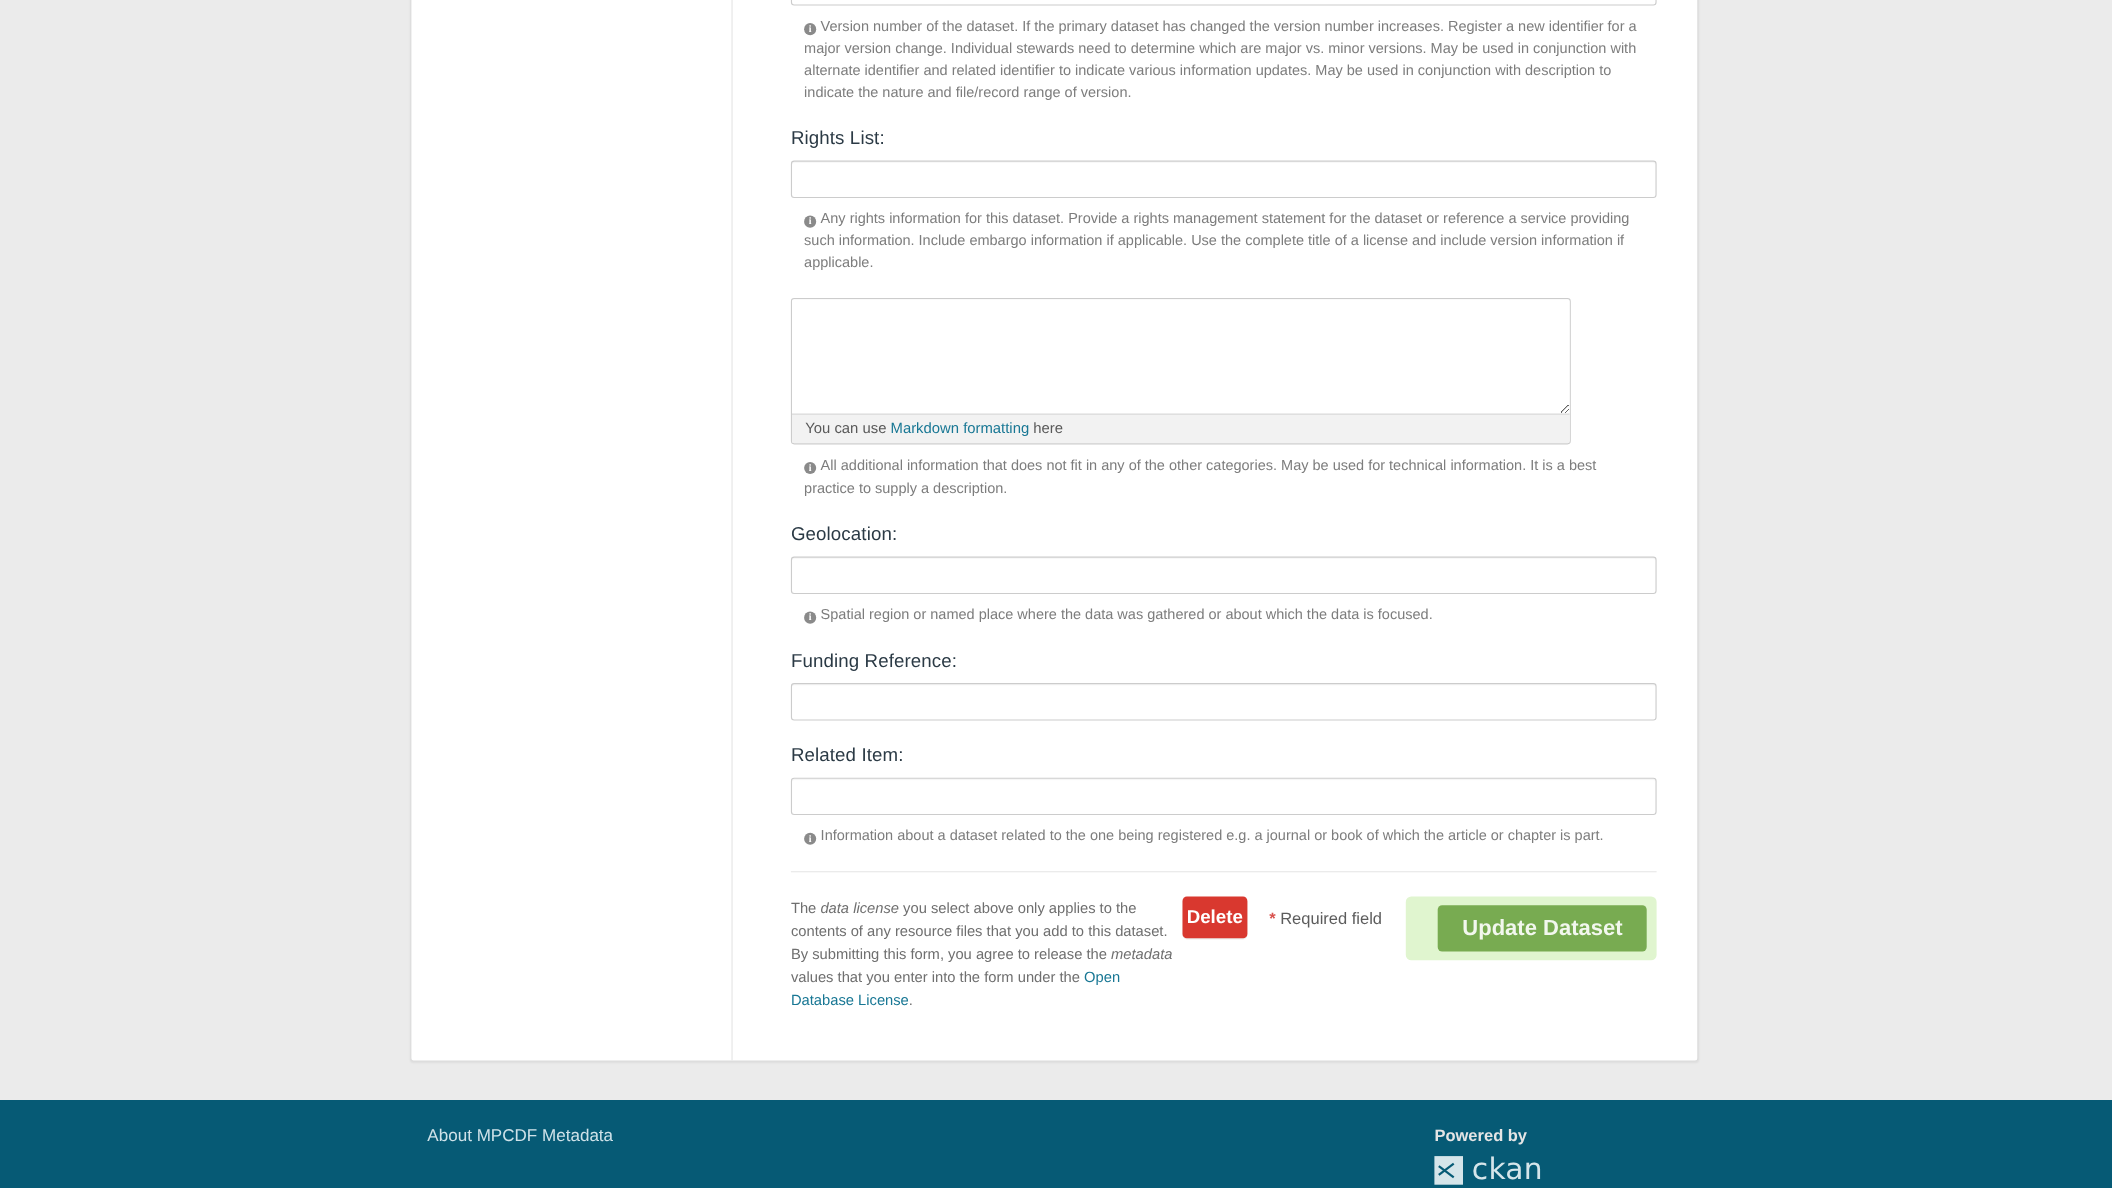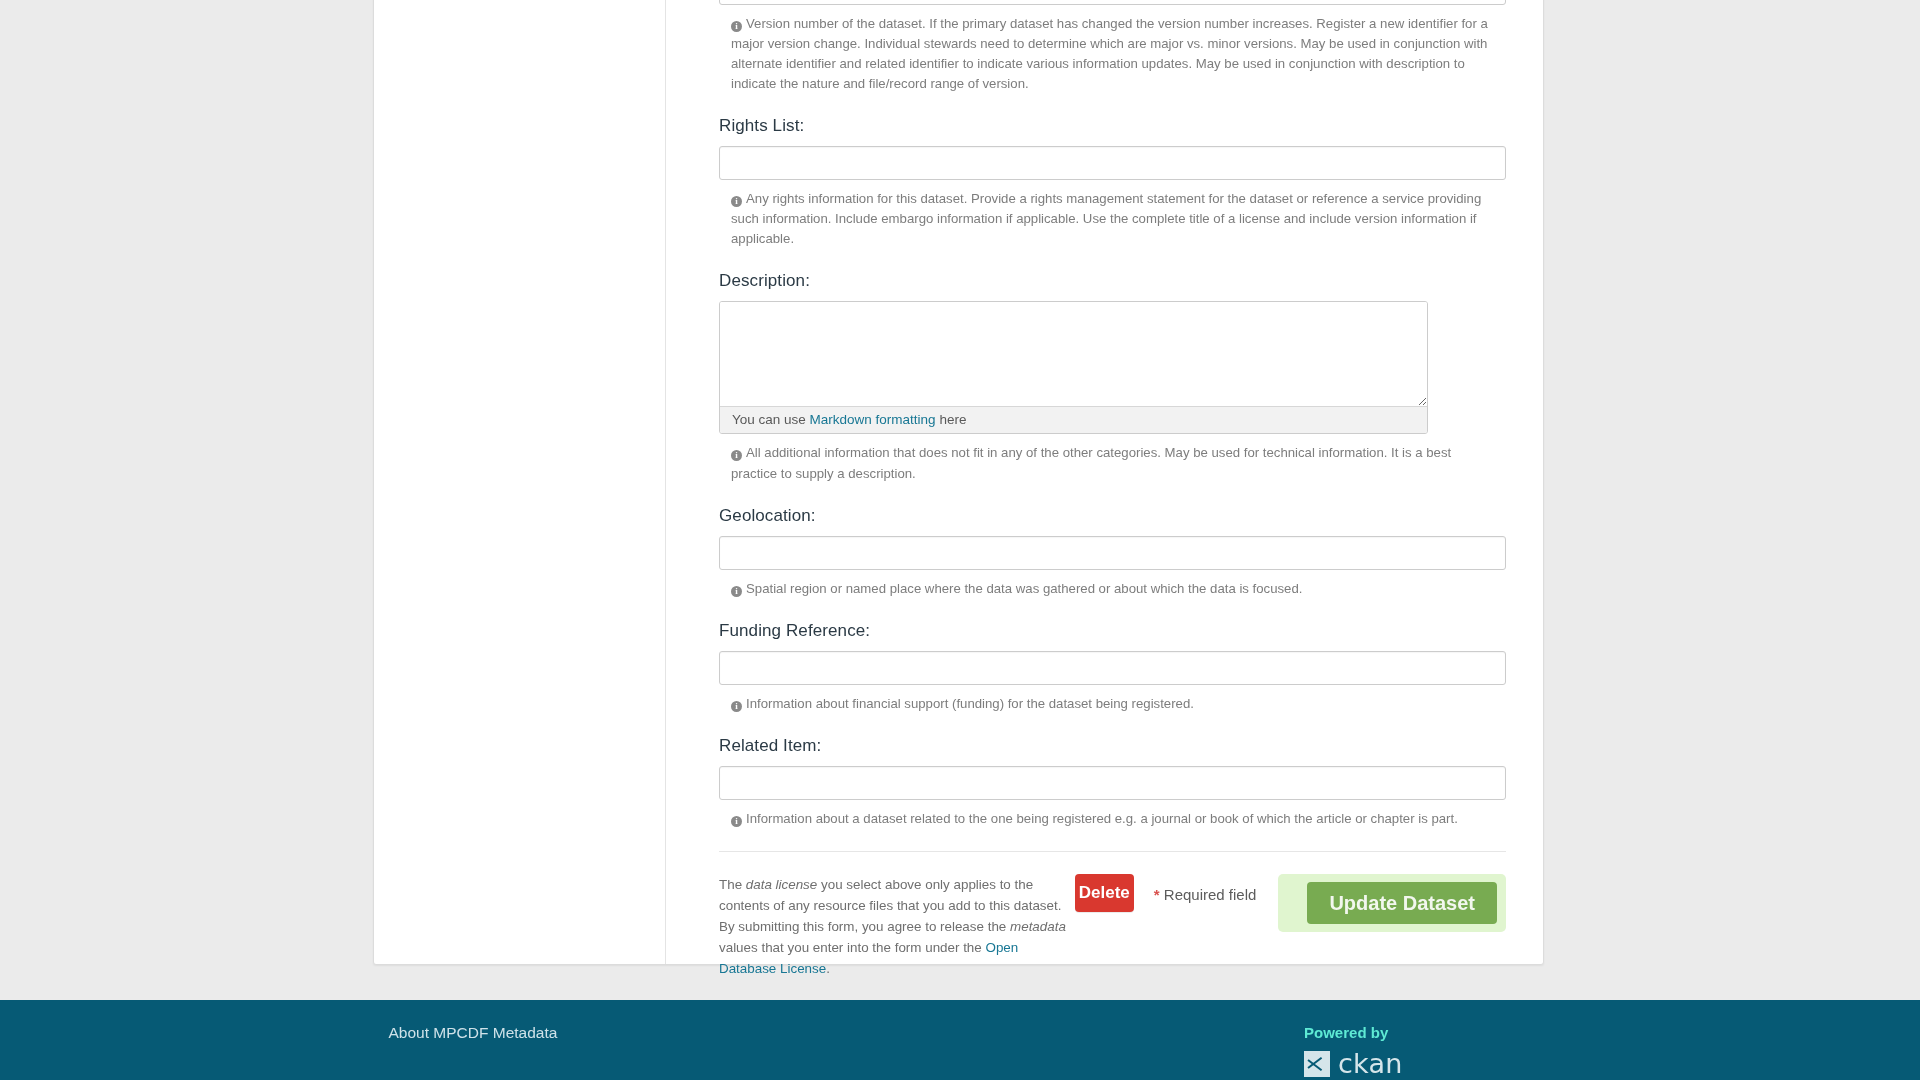--- a/index.html
+++ b/index.html
@@ -198,21 +198,21 @@
     color: #cfe2e9;
     font-size: 15.5px;
     text-decoration: none;
     margin-left: 14px;
   }
   .powered {
     text-align: left;
     margin-right: 143px;
   }
   .powered-label {
-    color: #5eead4;
+    color: #e5e5e5;
     font-size: 15px;
     font-weight: bold;
     display: block;
     margin-bottom: 7px;
   }
   .ckan-logo { display: flex; align-items: center; gap: 8px; }
   .ckan-mark {
     width: 26px; height: 26px;
     background: #d5e5ea;
     position: relative;
@@ -261,21 +261,20 @@
           <label class="control-label">Rights List:</label>
           <input class="txt-input" type="text" style="">
           <p class="help-block">
             <span class="info-icon">i</span><span>Any rights information for this dataset. Provide a rights management statement for the dataset or reference a service providing such information. Include embargo information if applicable. Use the complete title of a license and include version information if applicable.</span>
           </p>
         </div>
 
         <div class="gap-lg"></div>
 
         <div class="field">
-          <label class="control-label">Description:</label>
           <div class="editor-wrap">
             <textarea class="editor-area" style=""></textarea>
             <div class="editor-info"><span>You can use </span><a href="#">Markdown formatting</a><span> here</span></div>
           </div>
           <p class="help-block">
             <span class="info-icon">i</span><span>All additional information that does not fit in any of the other categories. May be used for technical information. It is a best practice to supply a description.</span>
           </p>
         </div>
 
         <div class="gap-lg"></div>
@@ -286,23 +285,20 @@
           <p class="help-block">
             <span class="info-icon">i</span><span>Spatial region or named place where the data was gathered or about which the data is focused.</span>
           </p>
         </div>
 
         <div class="gap-lg"></div>
 
         <div class="field">
           <label class="control-label">Funding Reference:</label>
           <input class="txt-input" type="text" style="">
-          <p class="help-block">
-            <span class="info-icon">i</span><span>Information about financial support (funding) for the dataset being registered.</span>
-          </p>
         </div>
 
         <div class="gap-lg"></div>
 
         <div class="field">
           <label class="control-label">Related Item:</label>
           <input class="txt-input" type="text" style="">
           <p class="help-block">
             <span class="info-icon">i</span><span>Information about a dataset related to the one being registered e.g. a journal or book of which the article or chapter is part.</span>
           </p>

